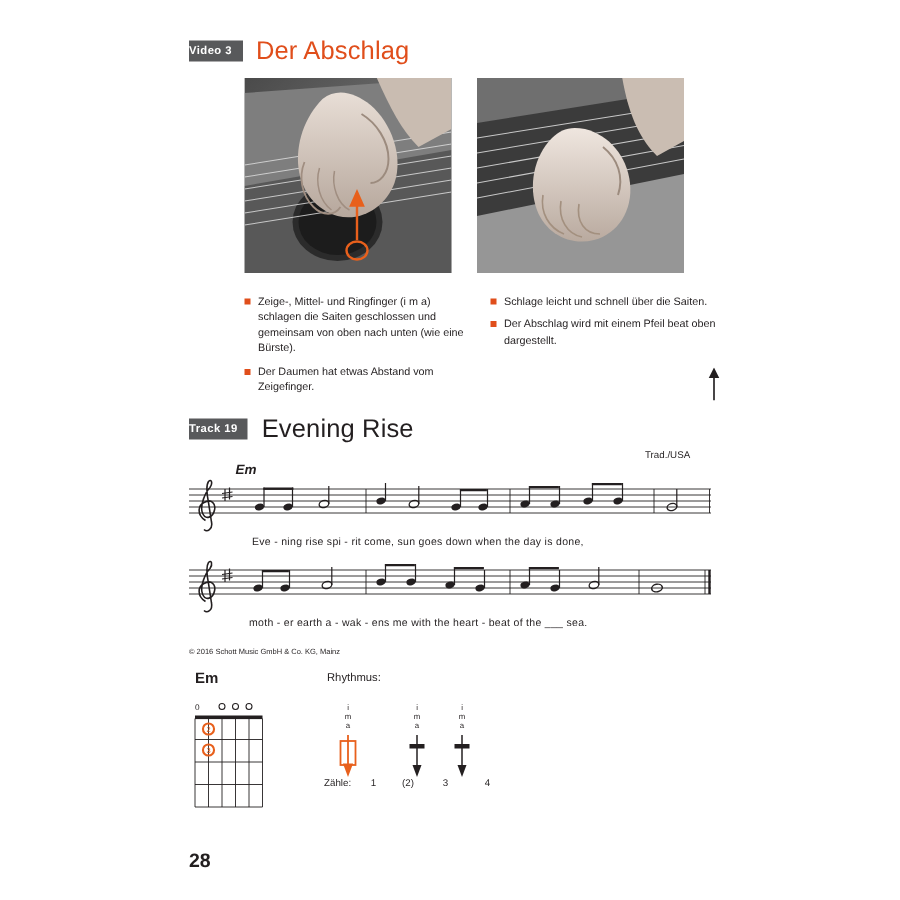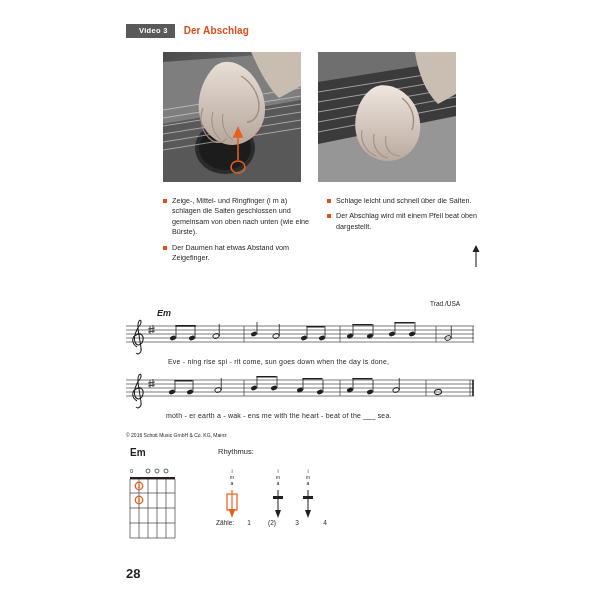--- a/index.html
+++ b/index.html
@@ -12,27 +12,27 @@
     position:relative;
   }
   .page{position:absolute;left:0;top:0;width:600px;height:600px;}
 
   
   .sec-header{position:absolute;display:flex;align-items:center;}
   .badge{
     background:#58595b;color:#ffffff;
     font-size:7.5px;font-weight:bold;
     letter-spacing:.3px;
-    padding:3px 7px 3px 13px;
+    padding:3px 7px 3px 0;
     line-height:1;
     margin-right:9px;
   }
   .badge.track{background:#58595b;}
   .sec-title{
-    color:#e04e1b;font-size:10px;font-weight:bold;letter-spacing:.1px;
+    color:#e04e1b;font-size:17px;font-weight:normal;letter-spacing:.1px;
   }
   .sec-title.black{color:#231f20;}
 
   
   .photo{position:absolute;overflow:hidden;background:#9a9a9a;}
   .photo svg{display:block;}
 
   
   .bullets{position:absolute;font-size:7.2px;line-height:1.45;color:#231f20;}
   .bullet-row{display:flex;margin-bottom:5px;}
@@ -174,20 +174,24 @@
     </div>
   </div>
 
   <div style="position:absolute;left:470px;top:245px;">
     <svg width="12" height="22" viewBox="0 0 12 22">
       <line x1="6" y1="22" x2="6" y2="5" stroke="#231f20" stroke-width="1.1"></line>
       <polygon points="6,0 2.5,7 9.5,7" fill="#231f20"></polygon>
     </svg>
   </div>
 
+  <div class="sec-header" style="left:126px;top:276px;">
+    <span class="badge track">Track 19</span>
+    <span class="sec-title black">Evening Rise</span>
+  </div>
 
   <div class="credit" style="left:430px;top:300px;">Trad./USA</div>
   <div class="chordname" style="left:157px;top:308px;">Em</div>
 
   <div style="position:absolute;left:126px;top:318px;">
     <svg width="348" height="40" viewBox="0 0 348 40">
       <g stroke="#231f20" stroke-width="0.6">
         <line x1="0" y1="8" x2="348" y2="8"></line>
         <line x1="0" y1="12" x2="348" y2="12"></line>
         <line x1="0" y1="16" x2="348" y2="16"></line>

